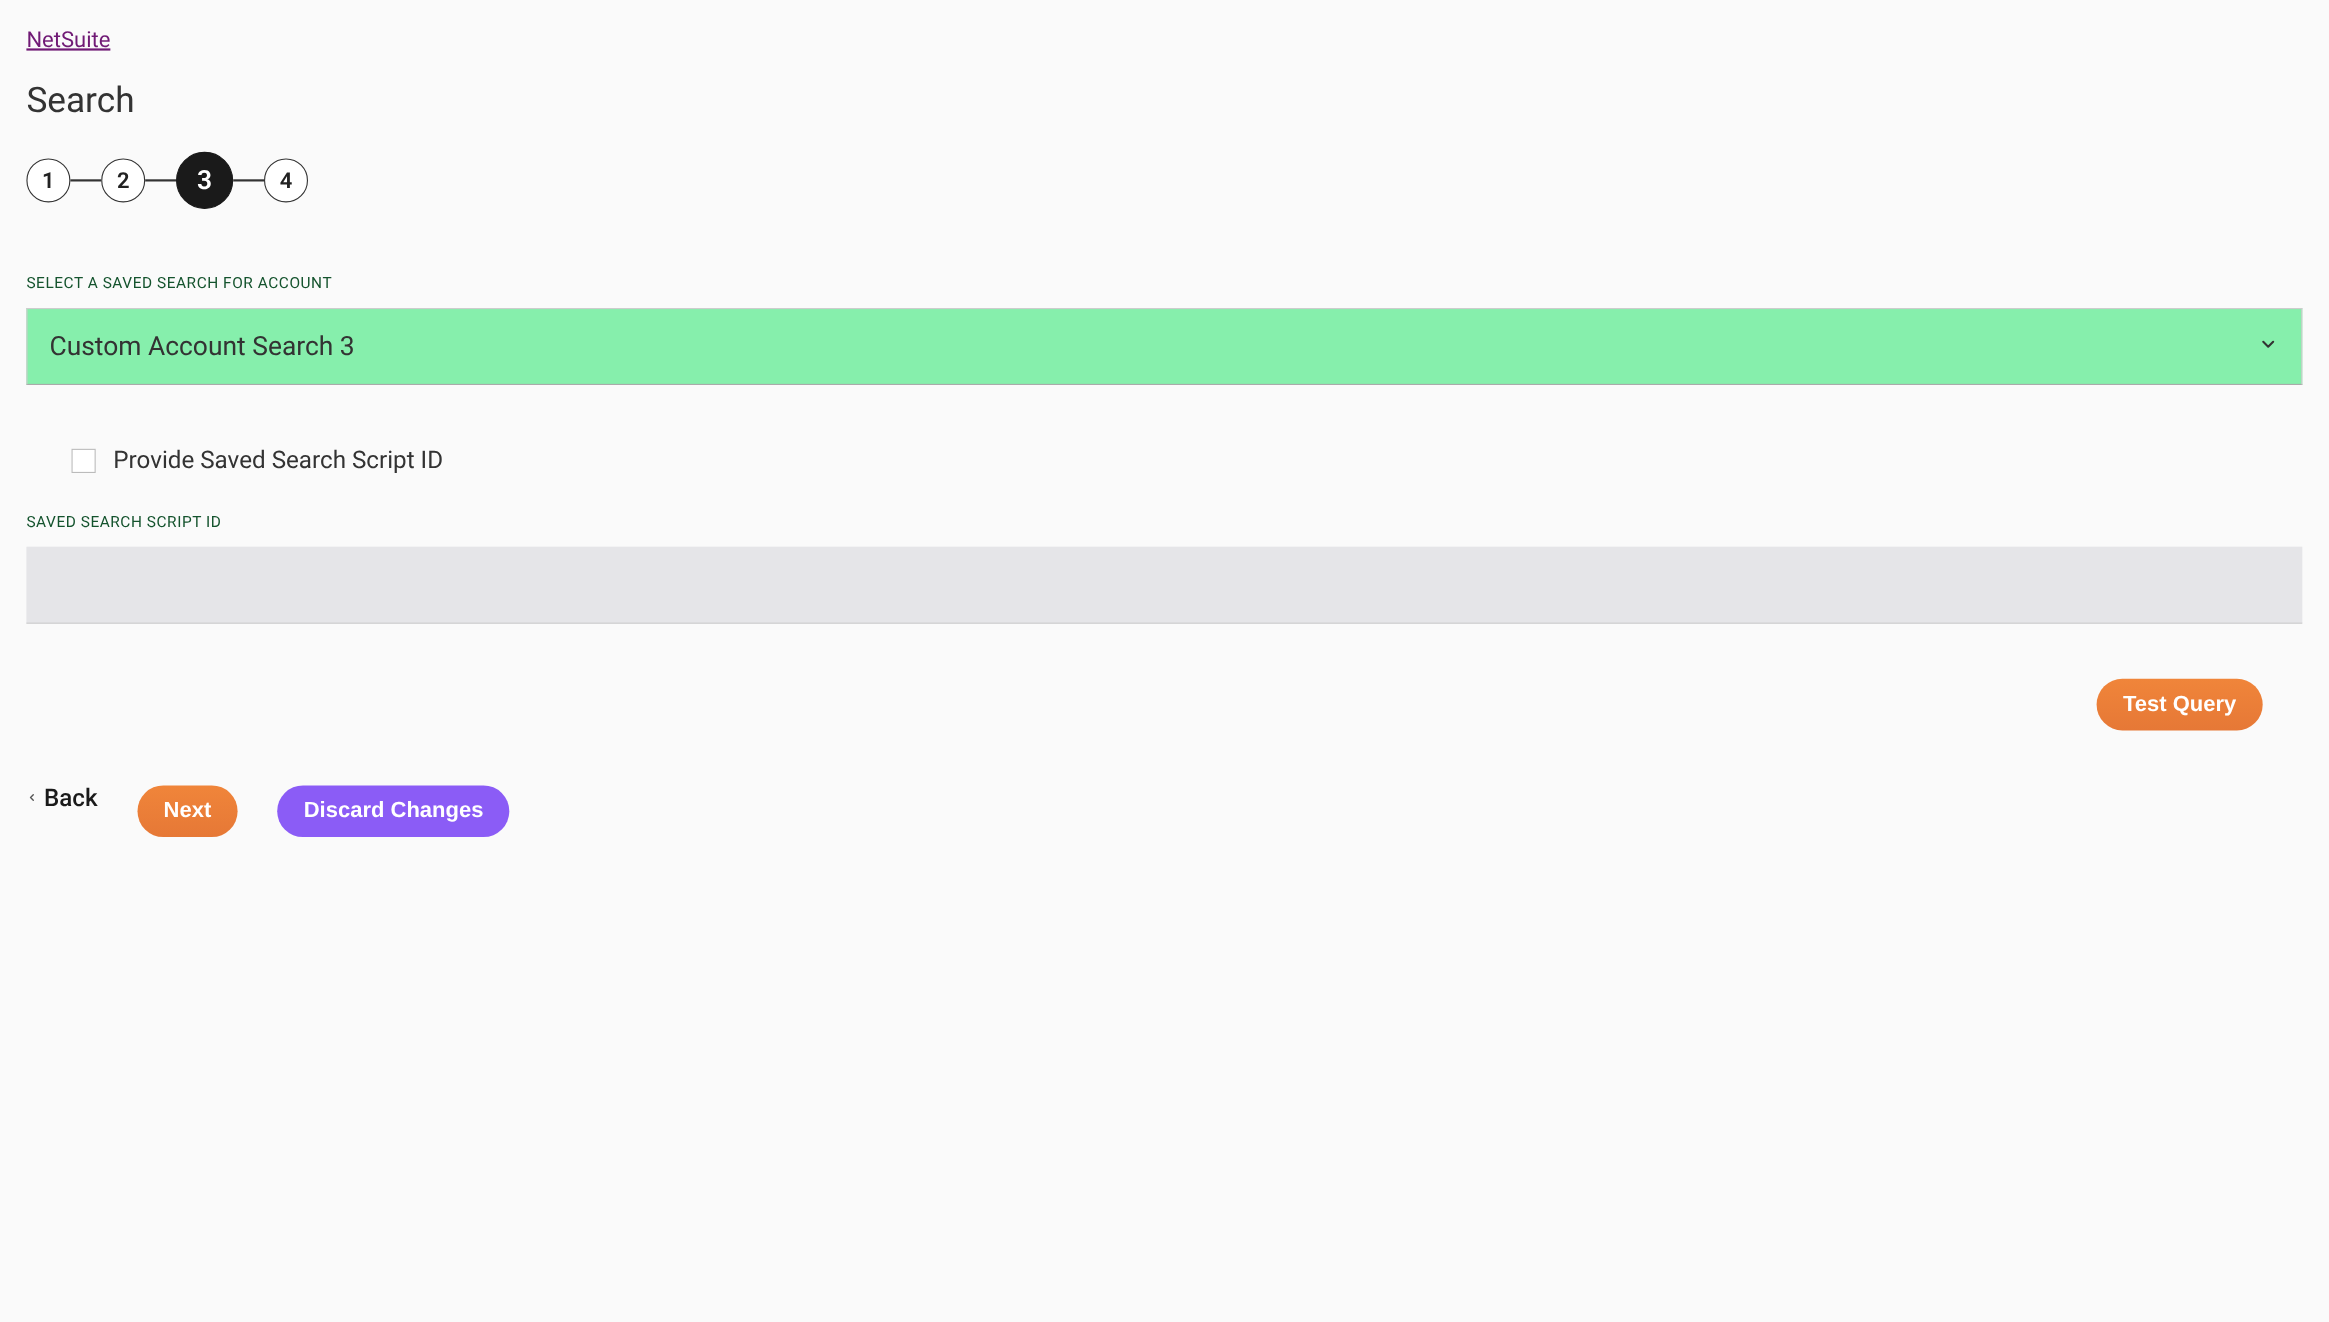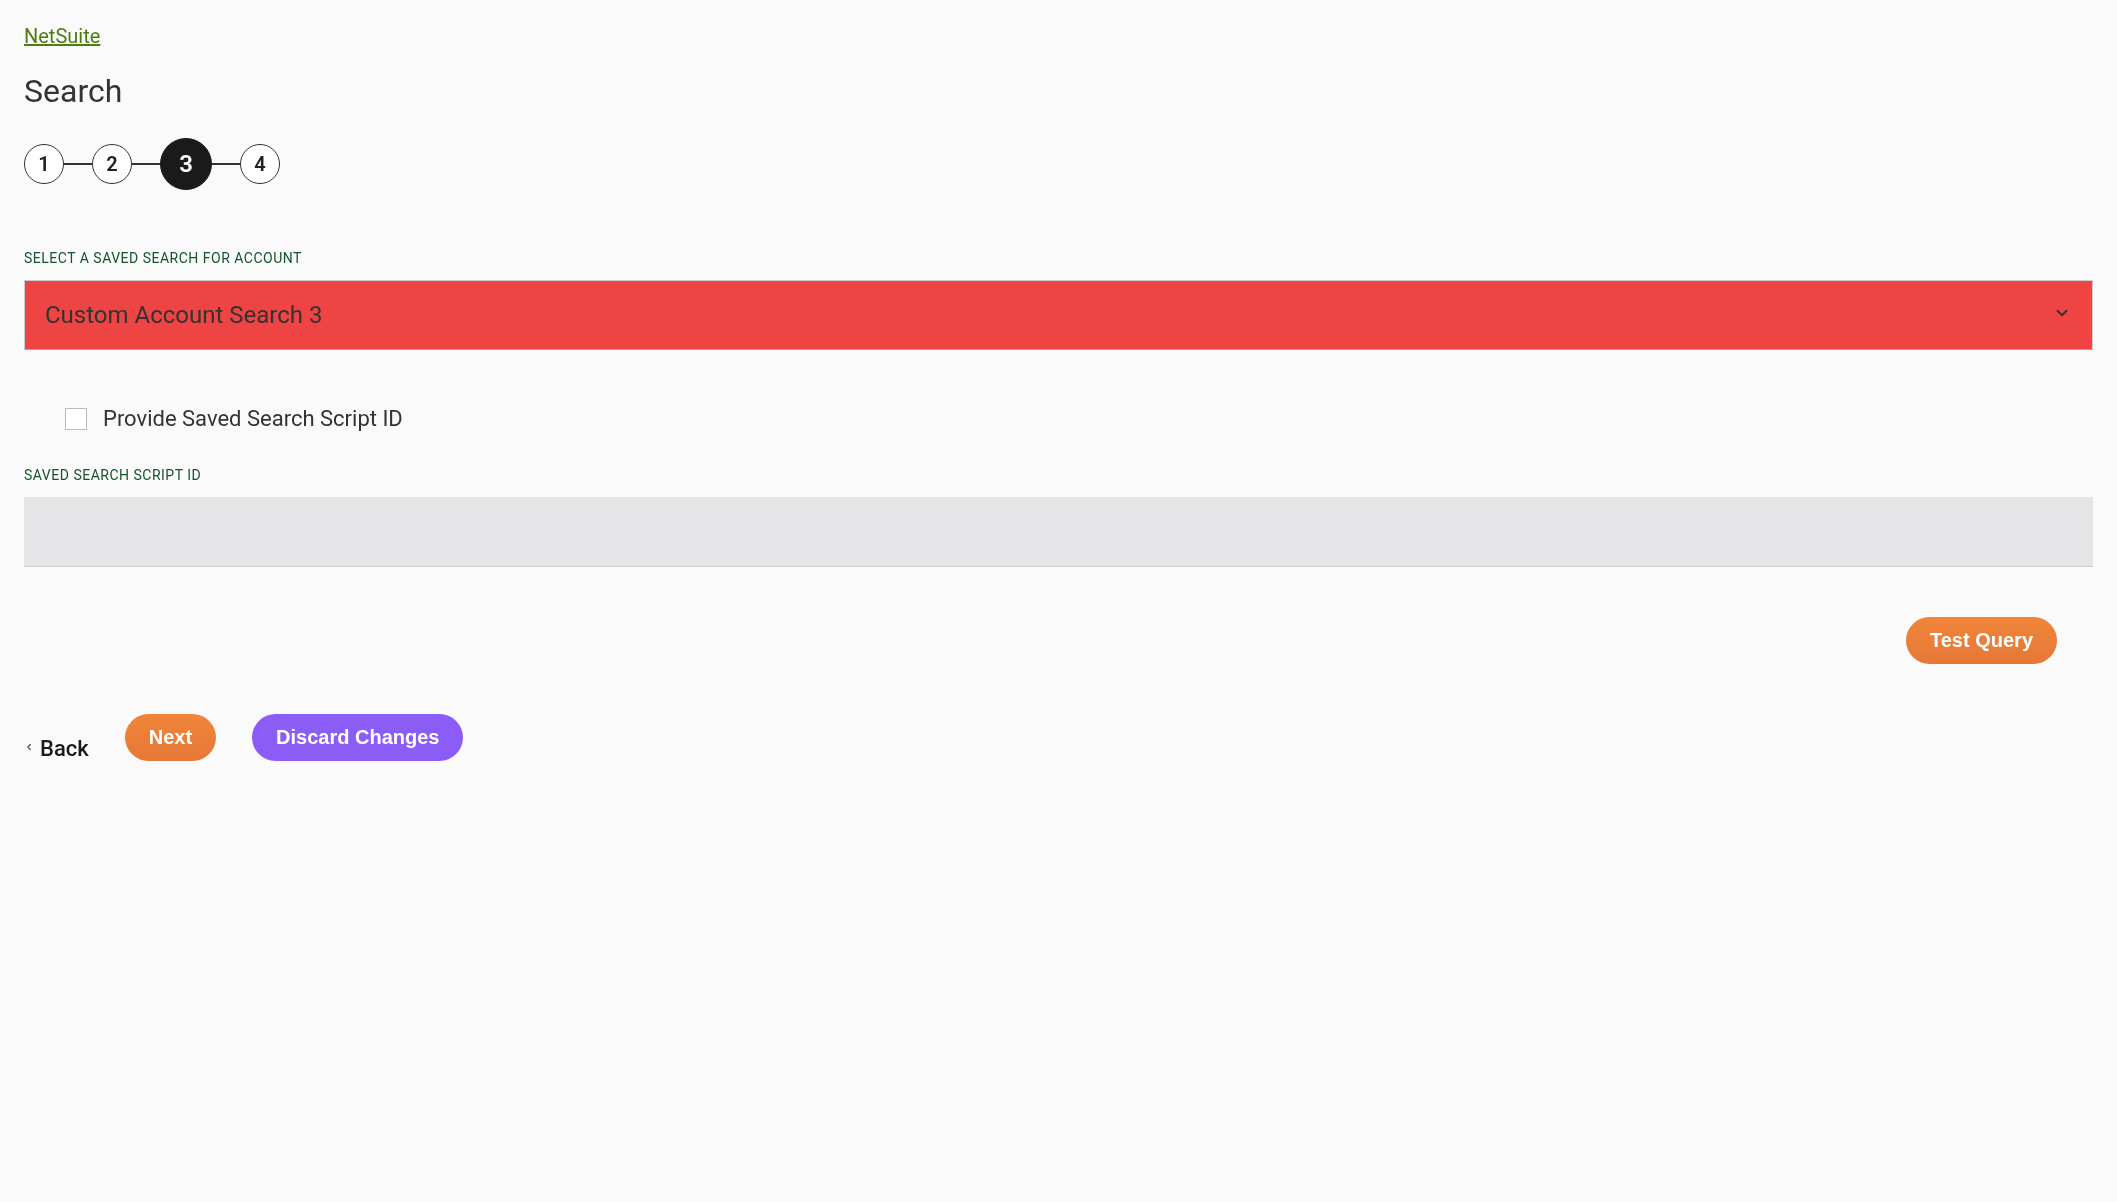--- a/index.html
+++ b/index.html
@@ -8,21 +8,21 @@
       padding: 0;
     }
     body {
       font-family: -apple-system, BlinkMacSystemFont, "Segoe UI", Roboto, Helvetica, Arial, sans-serif;
       background: #fafafa;
       padding: 24px;
       color: #333;
     }
     .breadcrumb {
       font-size: 20px;
-      color: #4d7c0f;
+      color: #701a75;
       text-decoration: underline;
       margin-bottom: 24px;
       cursor: pointer;
       display: inline-block;
     }
     .page-title {
       font-size: 32px;
       font-weight: 400;
       color: #333;
       margin-bottom: 28px;
@@ -65,21 +65,21 @@
       color: #14532d;
       margin-bottom: 14px;
       text-transform: uppercase;
     }
     .select-wrapper {
       position: relative;
       margin-bottom: 56px;
     }
     .select-box {
       width: 100%;
-      background: #ef4444;
+      background: #86efac;
       border: 1px solid #ccc;
       border-bottom: 1px solid #aaa;
       padding: 20px 50px 20px 20px;
       font-size: 24px;
       color: #333;
       cursor: pointer;
       display: flex;
       align-items: center;
       justify-content: space-between;
     }
@@ -135,21 +135,21 @@
     .btn-orange {
       background: linear-gradient(180deg, #f0853a, #e67836);
       color: #fff;
     }
     .btn-gray {
       background: #8b5cf6;
       color: #fff;
     }
     .footer-row {
       display: flex;
-      align-items: flex-end;
+      align-items: flex-start;
       gap: 36px;
     }
     .back-link {
       display: flex;
       align-items: center;
       gap: 6px;
       font-size: 22px;
       font-weight: 500;
       color: #1a1a1a;
       cursor: pointer;

